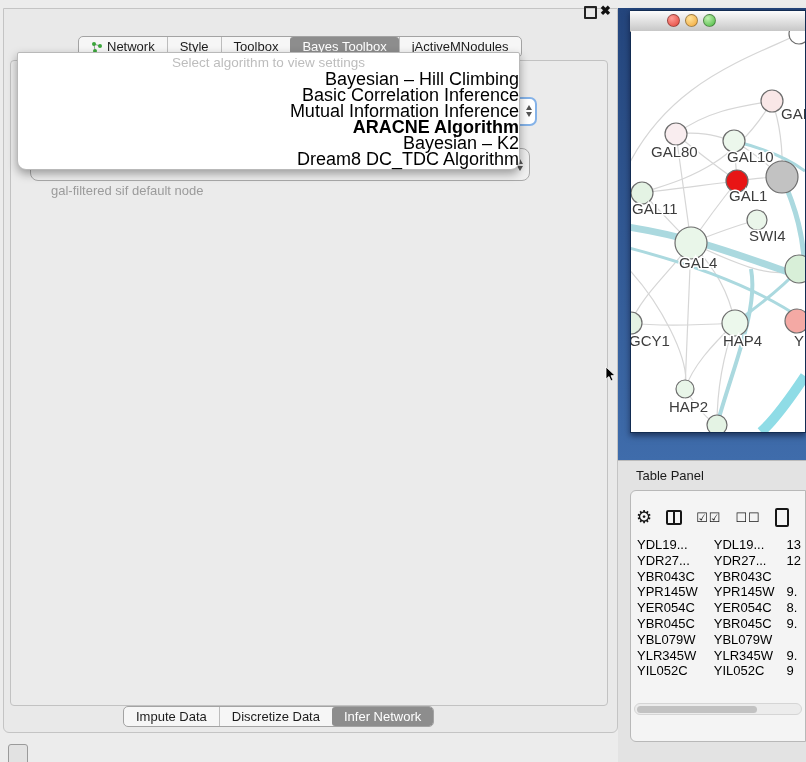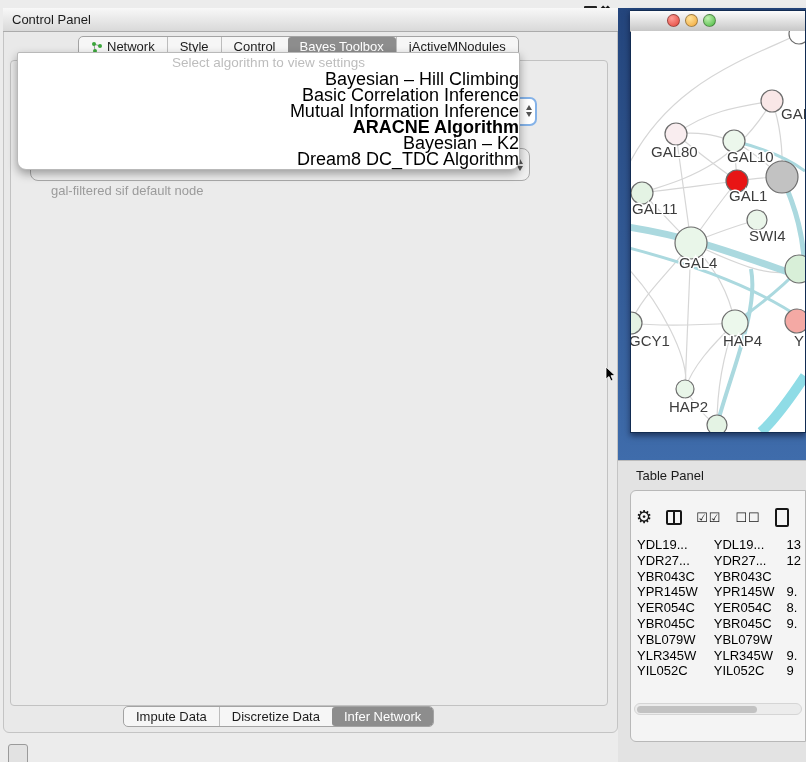--- a/index.html
+++ b/index.html
@@ -120,42 +120,39 @@
 
   .mini-dock{position:absolute;left:8px;top:744px;width:18px;height:20px;border:1px solid #9a9a9a;border-radius:3px;background:#e2e2e2;}
   .cursor{position:absolute;left:605px;top:367px;z-index:9;}
 </style>
 </head>
 <body>
 
 <div class="stage">
 
   <div class="cp"></div>
-  <div class="cp-titlebar">
-    <span class="cp-title">Control Panel</span>
-  </div>
   <span class="float-icon"></span>
   <span class="close-icon">✖</span>
 
   <div class="tabstrip top-tabs">
     <div class="tab">
       <svg width="12" height="12" viewBox="0 0 12 12">
         <line x1="3" y1="3" x2="9" y2="5" stroke="#9a9a9a" stroke-width="1"></line>
         <line x1="3" y1="3" x2="4" y2="10" stroke="#9a9a9a" stroke-width="1"></line>
         <circle cx="3" cy="3" r="2" fill="#3aa53a"></circle>
         <circle cx="9" cy="5" r="2" fill="#3aa53a"></circle>
         <circle cx="4" cy="10" r="2" fill="#3aa53a"></circle>
       </svg>
       <span>Network</span>
     </div>
     <div class="tab">
       <span>Style</span>
     </div>
     <div class="tab">
-      <span>Control</span>
+      <span>Toolbox</span>
     </div>
     <div class="tab sel">
       <span>Bayes Toolbox</span>
     </div>
     <div class="tab">
       <span>jActiveMNodules</span>
     </div>
   </div>
 
   <div class="cp-content"></div>

